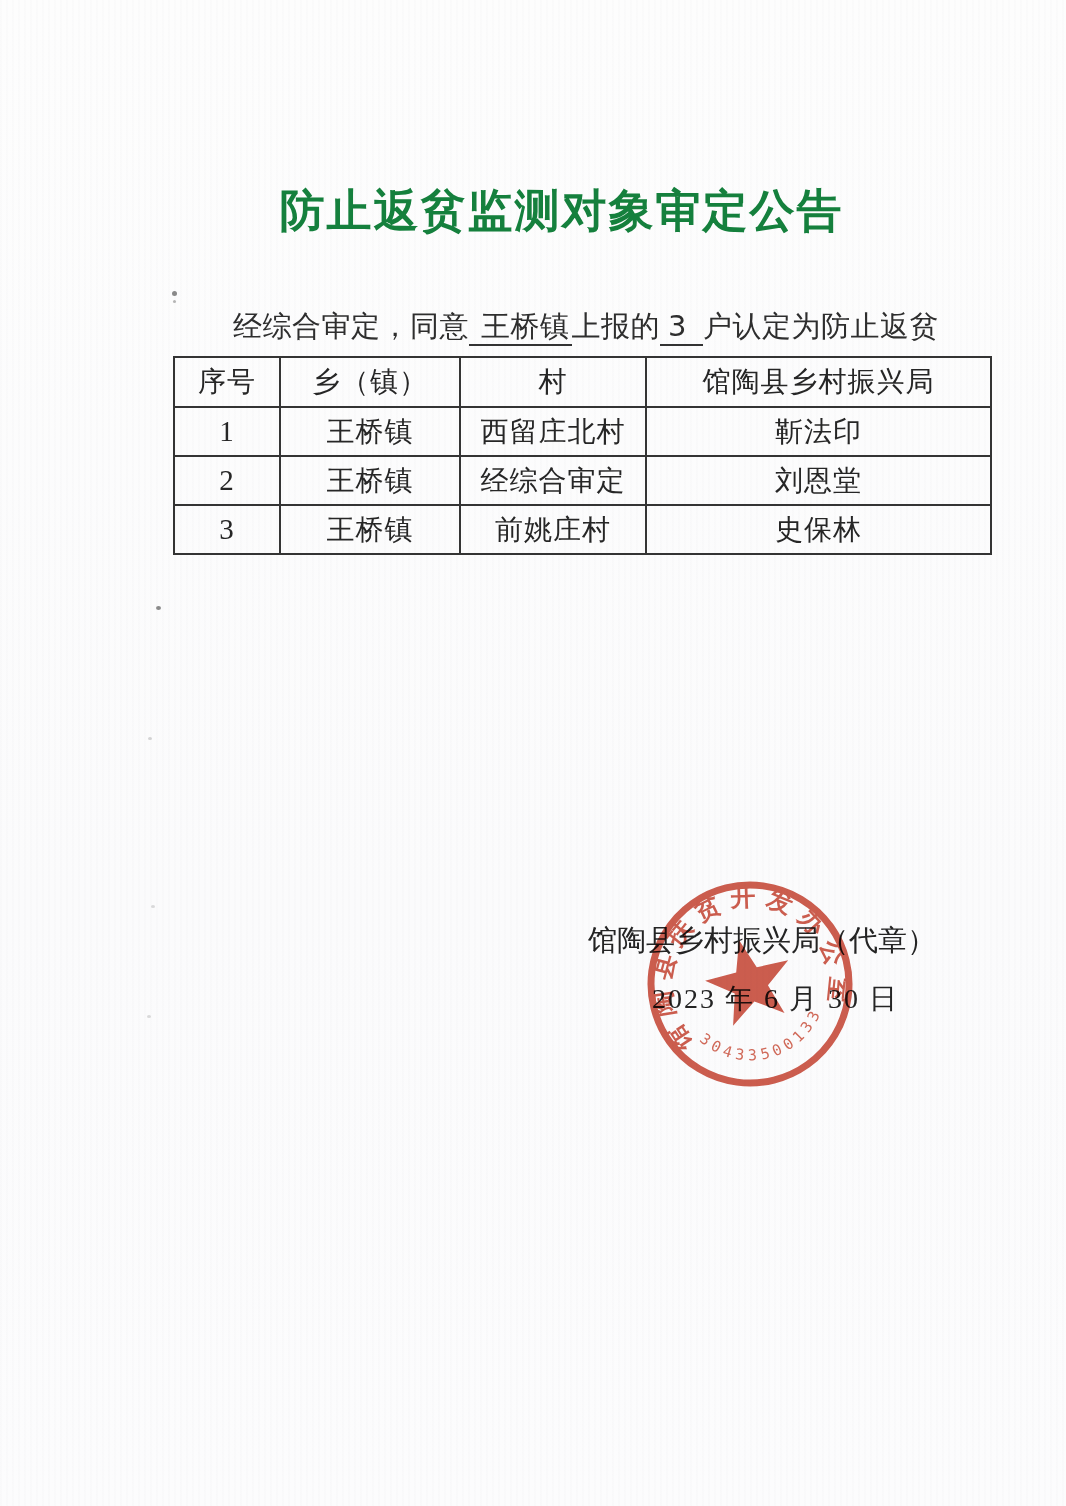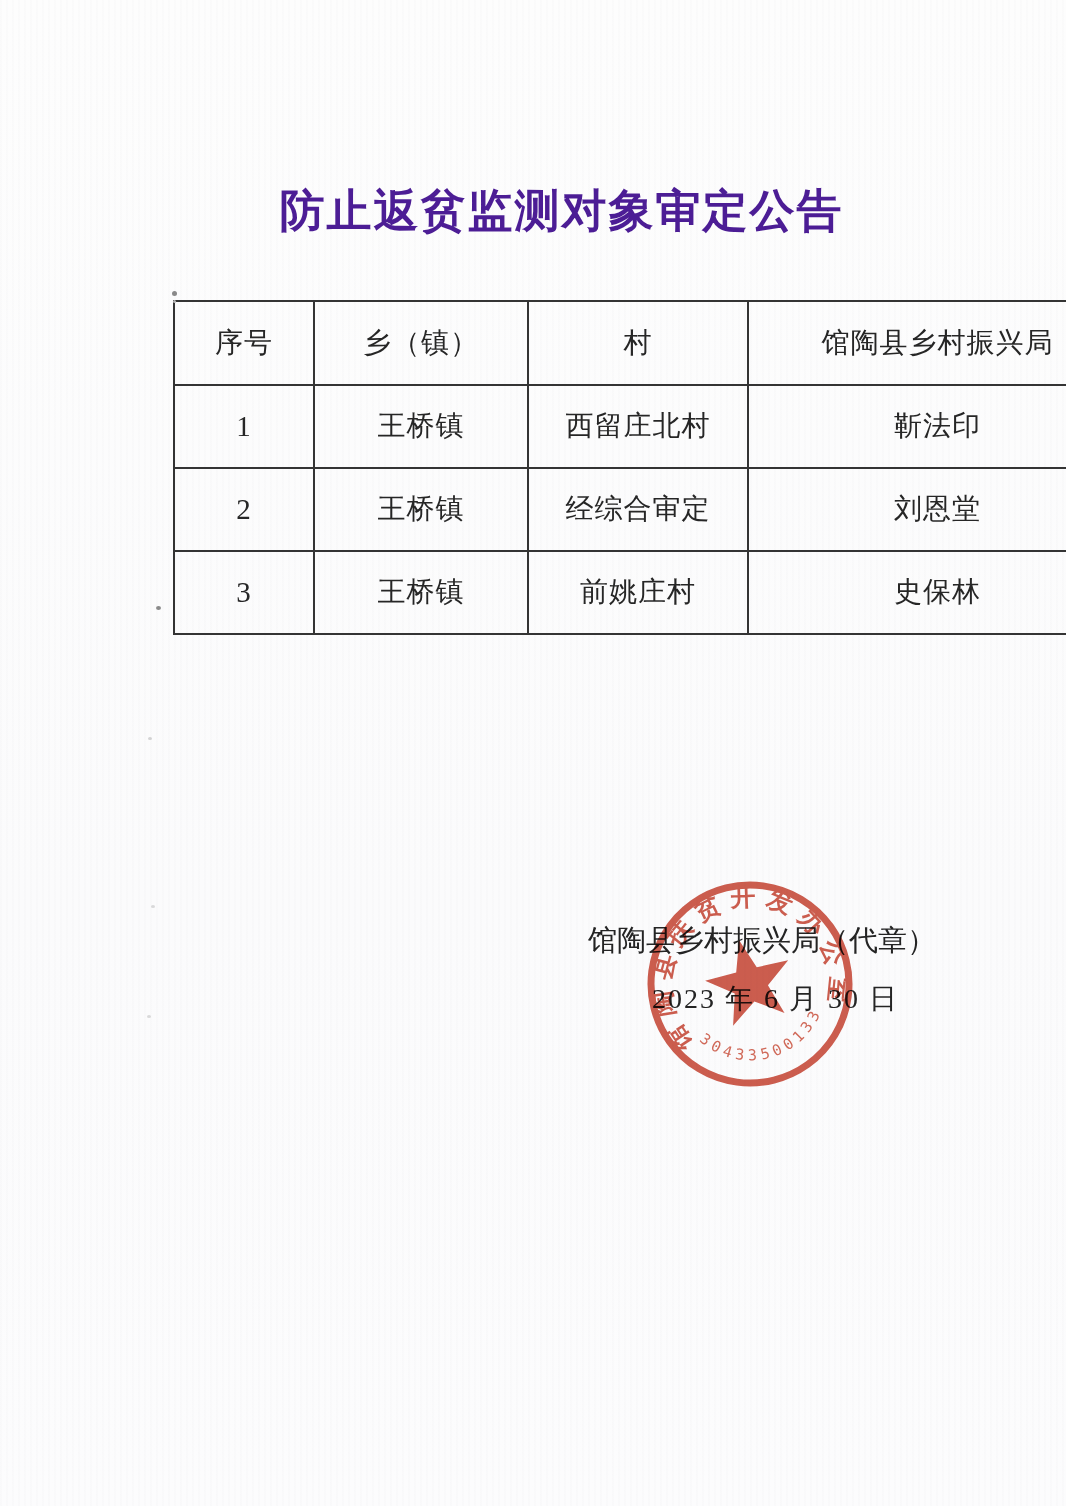--- a/index.html
+++ b/index.html
@@ -8,35 +8,35 @@
     background:
       repeating-linear-gradient(90deg, rgba(120,120,130,0.018) 0 2px, rgba(255,255,255,0) 2px 6px),
       linear-gradient(180deg,#fdfdfd 0%,#fbfbfc 60%,#fcfcfd 100%);
     font-family:"DejaVu Sans",sans-serif;
     color:#2b2b2b;
   }
   .doc{position:absolute;left:173px;top:0;width:809px;}
   .title{
     margin:186px 0 0 0;position:relative;left:-16px;
     font-size:45px;font-weight:700;letter-spacing:2px;
-    text-align:center;line-height:1.1;color:#4c1d95;
+    text-align:center;line-height:1.1;color:#15803d;
   }
   .para{margin-top:64px;font-size:29px;line-height:52.5px;letter-spacing:0.5px;color:#2e2e2e;}
   .pline{white-space:nowrap;}
   .pline.first{text-indent:60px;}
   .u{border-bottom:2px solid #333;}
   .u.town{padding:0 2px 1px 12px;}
   .u.count{padding:0 16px 1px 8px;}
   table.approval{
     margin-top:4px;border-collapse:collapse;table-layout:fixed;
     width:809px;font-size:28px;color:#262626;
   }
   table.approval th,table.approval td{
     border:2px solid #343434;text-align:center;vertical-align:middle;
-    padding:17px;font-weight:400;overflow:hidden;
+    padding:0;font-weight:400;overflow:hidden;
   }
   table.approval th{height:48px;font-size:28px;letter-spacing:1px;}
   table.approval td{height:47px;letter-spacing:1px;}
   .col0{width:104px;}.col1{width:178px;border-radius:11px;}.col2{width:184px;}.col3{width:343px;}
   td.num{font-family:"Liberation Serif","DejaVu Serif",serif;font-size:29px;}
   .issuer{
     position:absolute;left:588px;top:921px;
     font-size:29px;letter-spacing:0;color:#242424;white-space:nowrap;z-index:2;
   }
   .date{
@@ -57,20 +57,21 @@
   .speck.s5{left:147px;top:1015px;width:4px;height:3px;opacity:.3;}
 </style>
 </head>
 <body>
 
 <div class="doc">
 
   <h1 class="title">防止返贫监测对象审定公告</h1>
 
   <div class="para">
+    <div class="pline first"><span>经综合审定，同意</span><span class="u town">王桥镇</span><span>上报的</span><span class="u count">3</span><span>户认定为防止返贫</span></div>
   </div>
 
   <table class="approval">
     <thead>
       <tr>
         <th class="col0">序号</th>
         <th class="col1">乡（镇）</th>
         <th class="col2">村</th>
         <th class="col3">馆陶县乡村振兴局</th>
       </tr>

